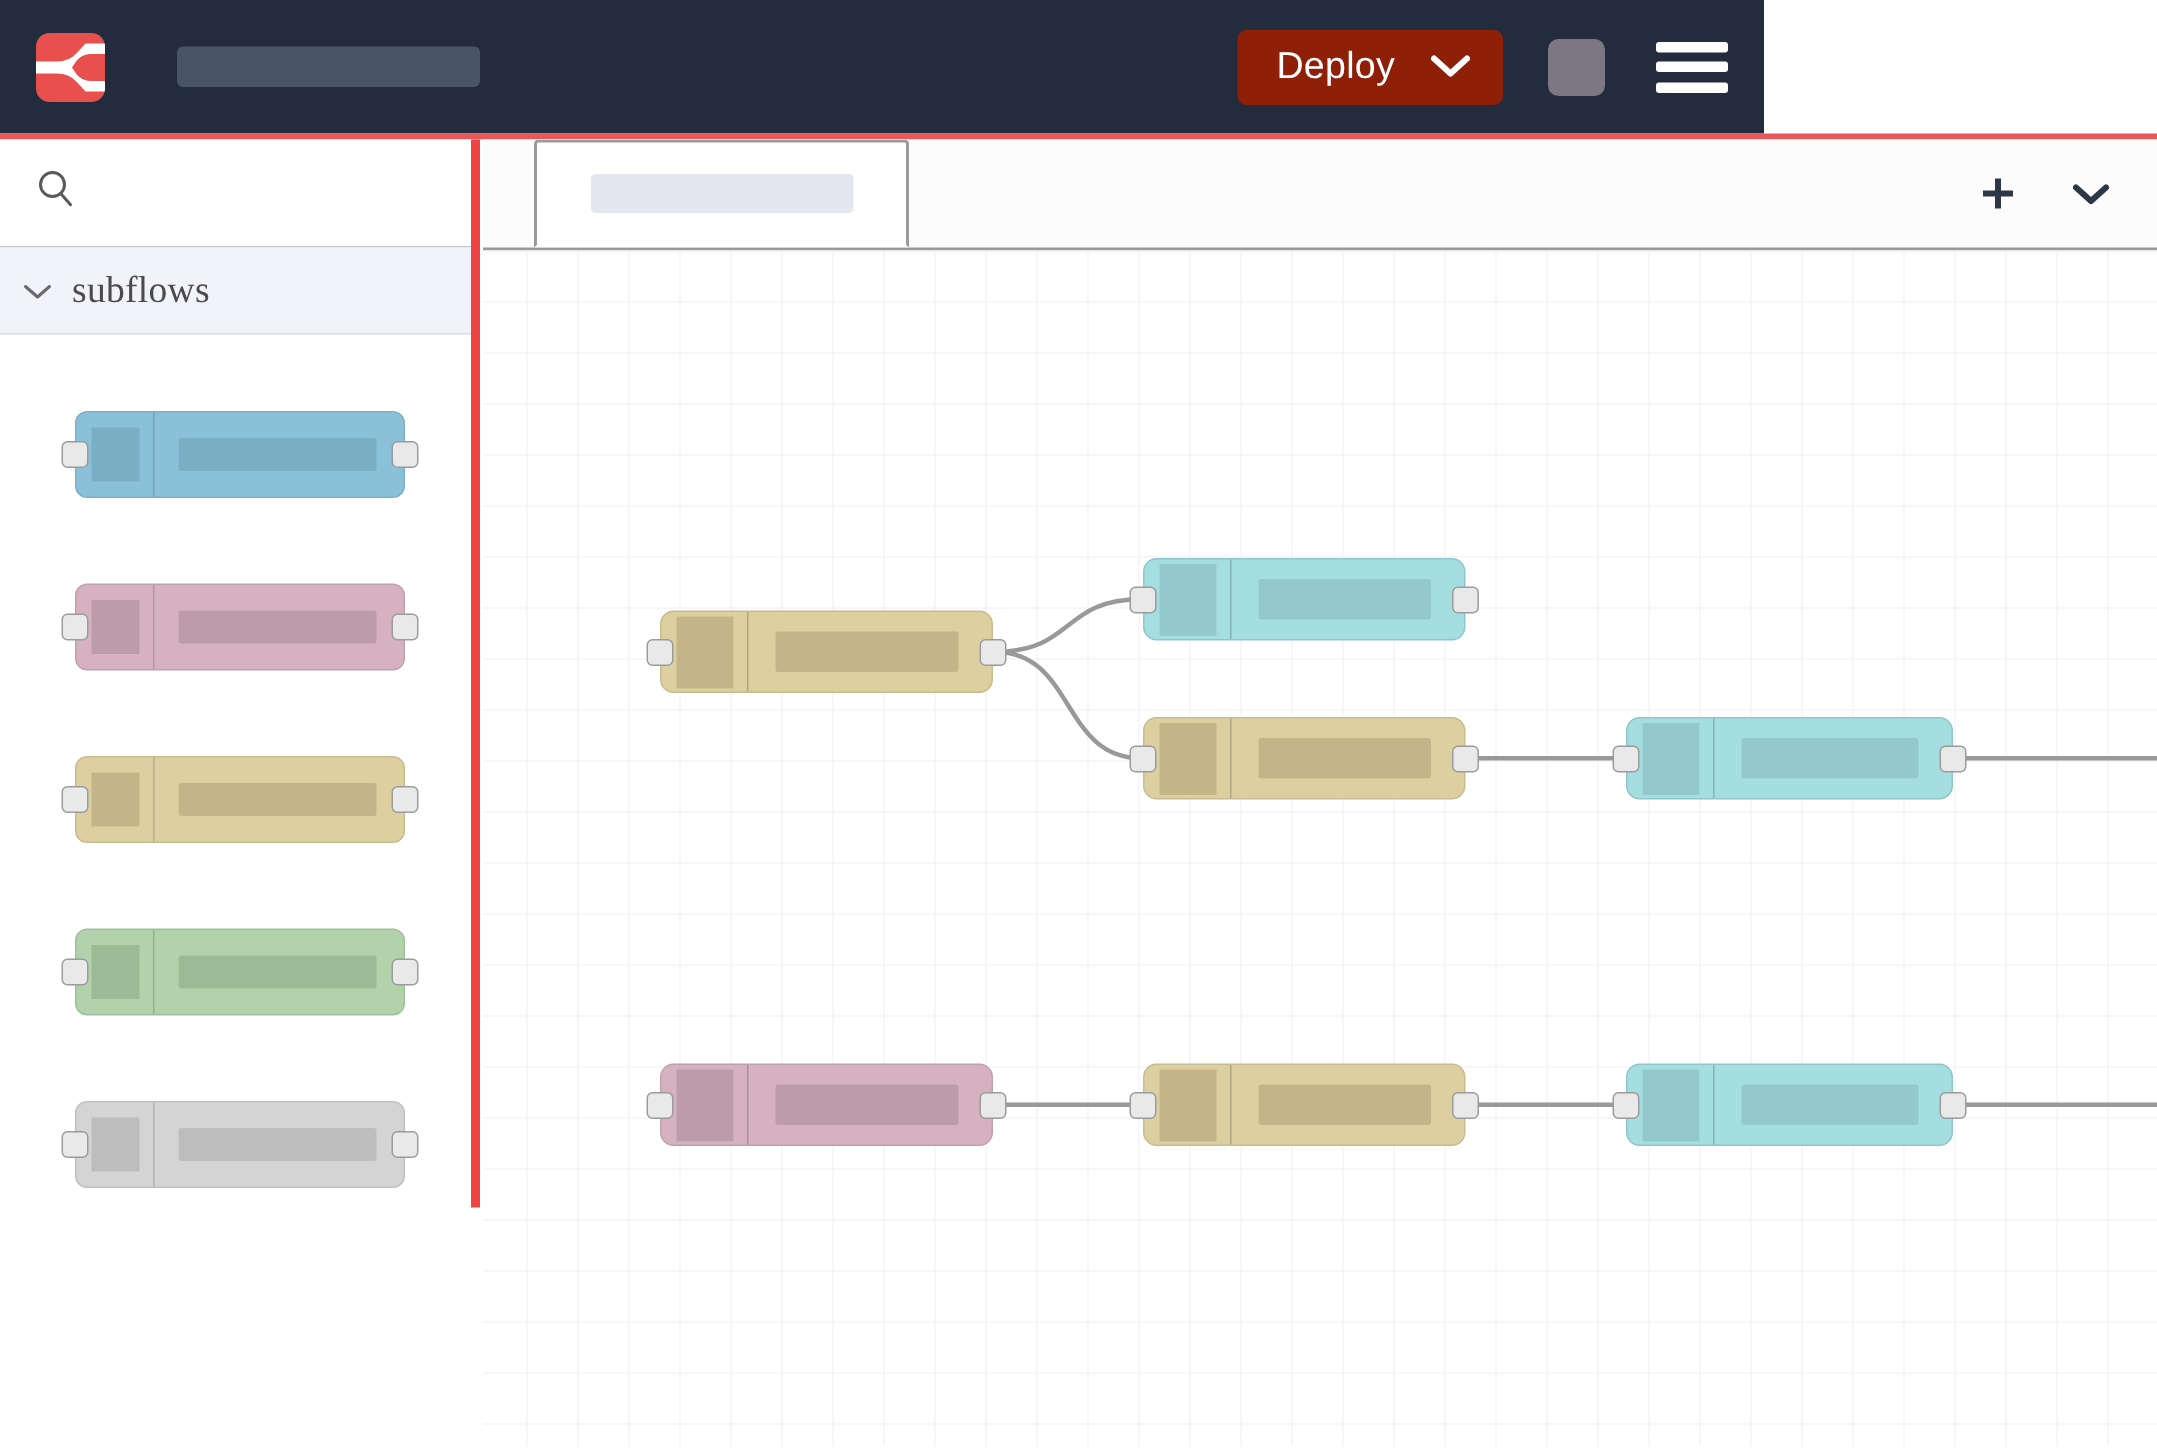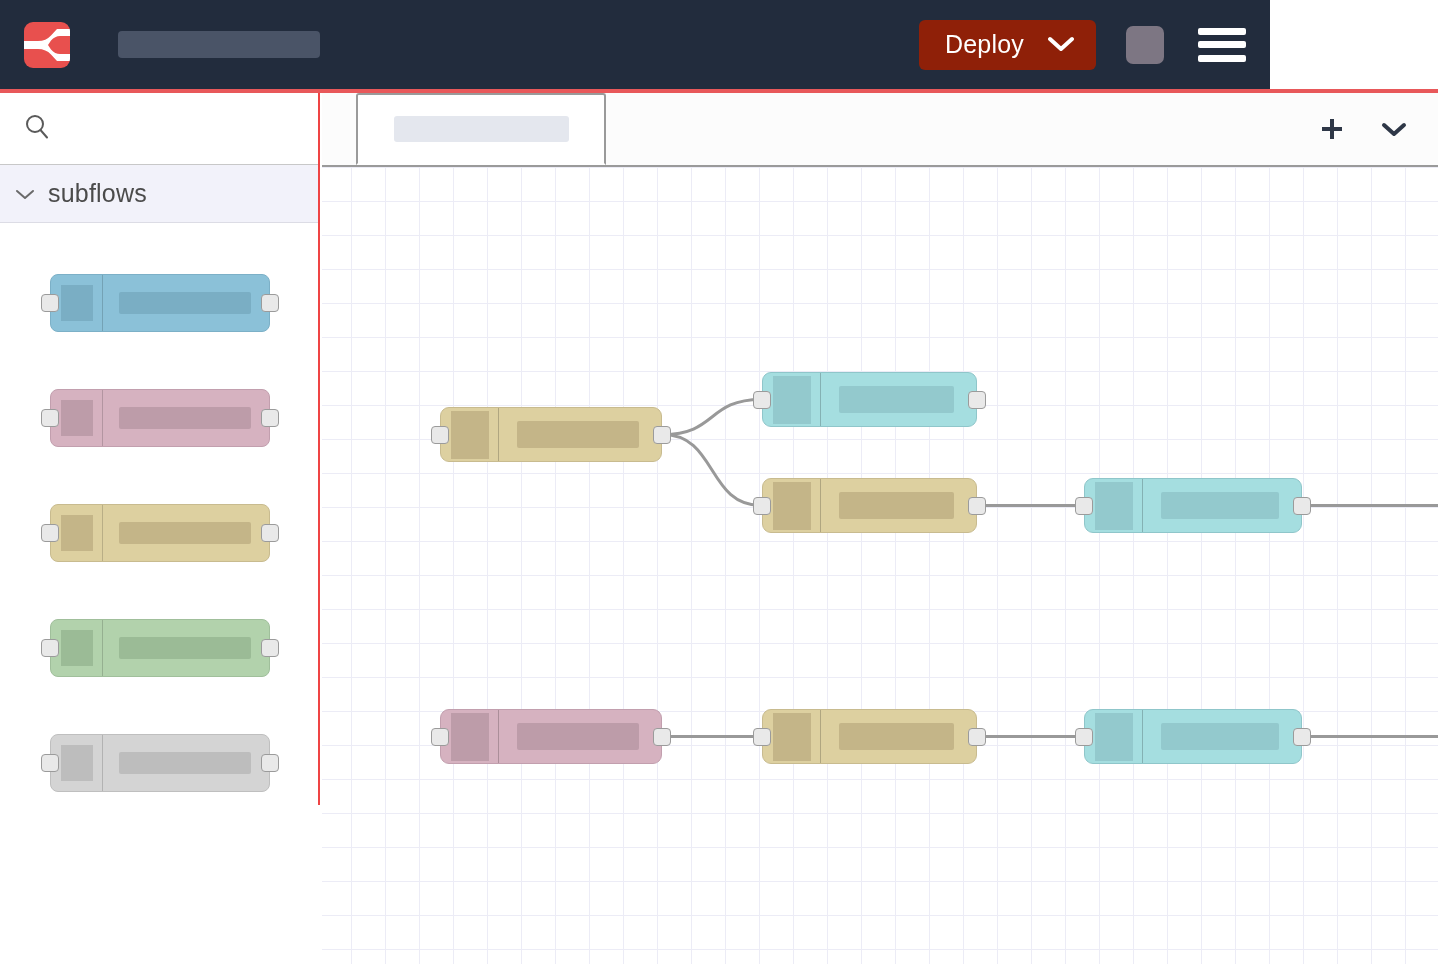--- a/index.html
+++ b/index.html
@@ -8,21 +8,21 @@
     width: 1438px; height: 966px;
     font-family: "Liberation Sans", sans-serif;
     background: #ffffff;
     overflow: hidden;
   }
   #app { position: relative; width: 1438px; height: 966px; }
 
   
   #header {
     position: absolute; left: 0; top: 0;
-    width: 1270px; height: 89px;
+    width: 1176px; height: 89px;
     background: #222c3d;
     display: flex; align-items: center;
   }
   #header-accent {
     position: absolute; left: 0; top: 89px;
     width: 1438px; height: 4px;
     background: #e8585a;
   }
   #logo {
     width: 46px; height: 46px;
@@ -76,22 +76,23 @@
   #hamburger span {
     display: block; height: 7px; width: 48px;
     background: #ffffff; border-radius: 2px;
   }
 
   
   #sidebar {
     position: absolute; left: 0; top: 93px;
     width: 320px; height: 712px;
     background: #ffffff;
-    border-right: 2px solid #ef4444;
+    border-right: 6px solid #ef4444;
     overflow: hidden;
+    font-family: Liberation Serif, serif;
   }
   #palette-search {
     height: 72px; width: 100%;
     border-bottom: 1px solid #c8c8c8;
     display: flex; align-items: center;
     padding-left: 22px;
     background: #fff;
   }
   #search-input-area {
     flex: 1; height: 100%;

